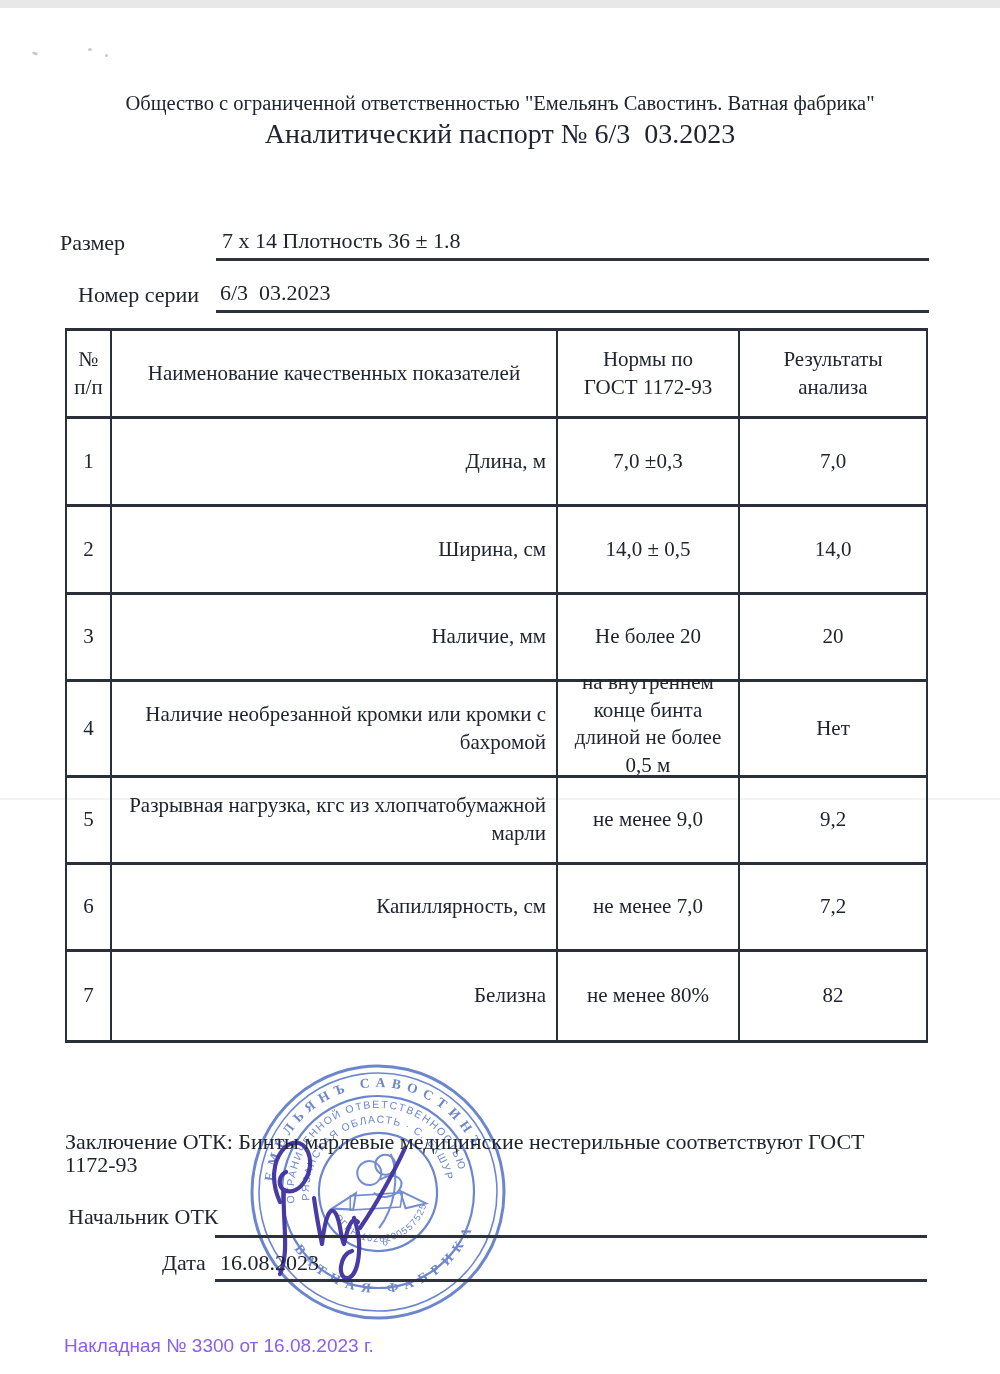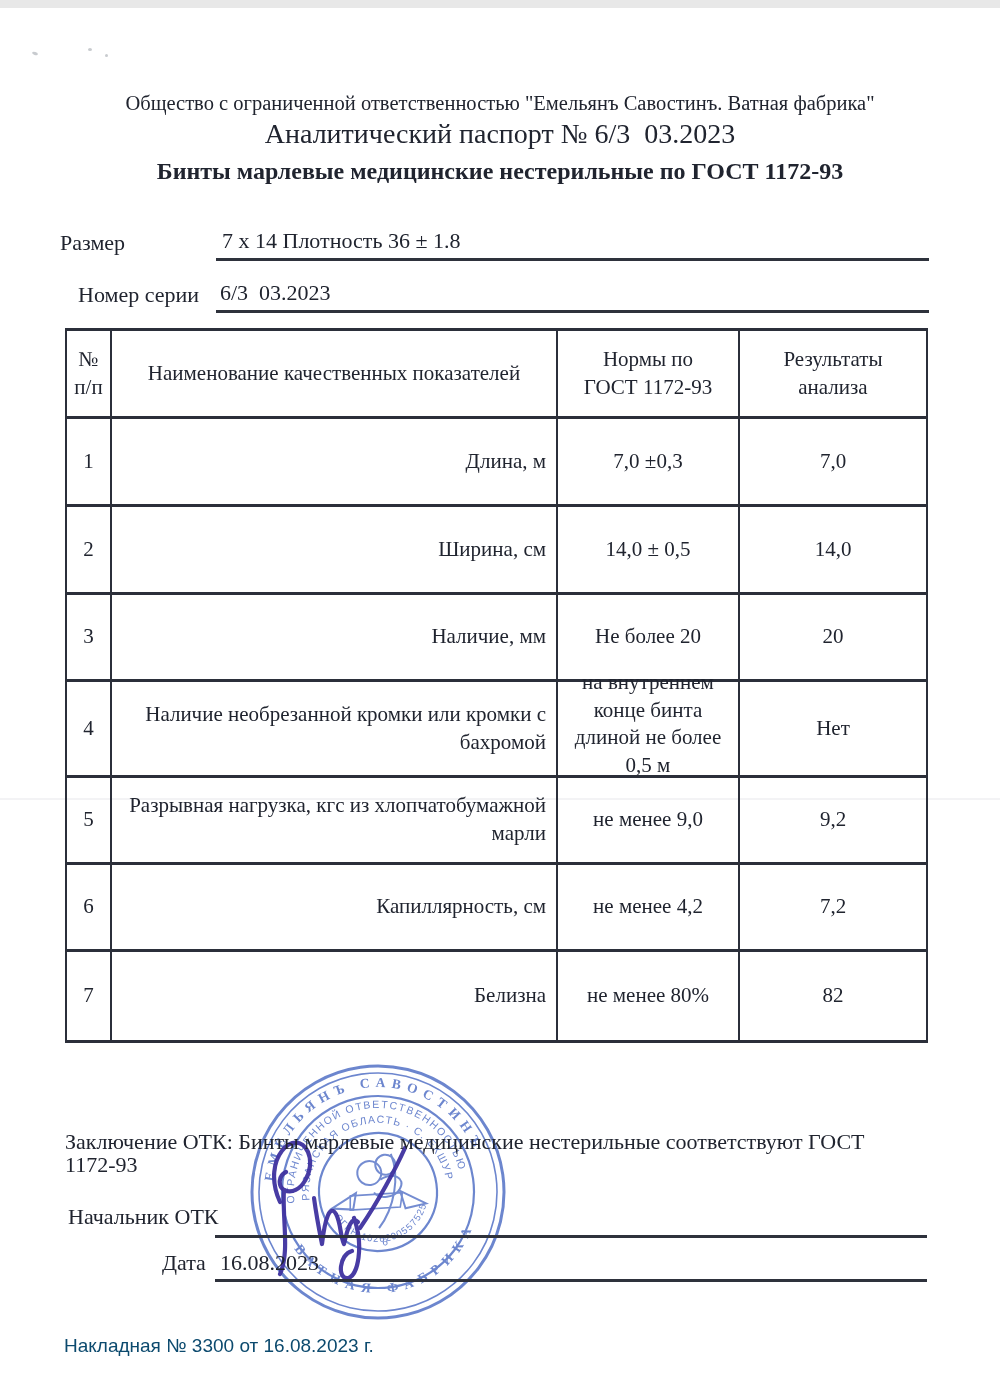--- a/index.html
+++ b/index.html
@@ -62,21 +62,21 @@
     top: -13px; left: 0; right: 0;
     line-height: 27.5px;
     white-space: pre-wrap;
   }
 
   .conclusion { top: 1122px; left: 65px; width: 832px; font-size: 22px; line-height: 23px; }
   .chief      { top: 1196px; left: 68px;  font-size: 22px; }
   .date-label { top: 1242px; left: 162px; font-size: 22px; }
   .date-value { top: 1242px; left: 220px; font-size: 22px; }
   .invoice    { top: 1327px; left: 64px;  font-size: 19px;
-                font-family: "Liberation Sans", "DejaVu Sans", sans-serif; color: #0c4a6e; }
+                font-family: "Liberation Sans", "DejaVu Sans", sans-serif; color: #8b5cf6; }
 
   .stamp-wrap { left: 246px; top: 1052px; width: 264px; height: 264px;
                 transform: rotate(-8deg); opacity: 0.82; }
   .sig-wrap   { left: 242px; top: 1098px; width: 190px; height: 190px; opacity: 0.95; }
 
   .speck { position: absolute; background: #9aa0a8; border-radius: 50%; opacity: 0.55; }
   .scanline { position: absolute; left: 0; width: 100%; height: 2px;
               background: rgba(80,90,110,0.07); }
 </style>
 </head>
@@ -84,21 +84,20 @@
 
 <div id="page">
 
   <div class="speck" style="left:32px; top:44px; width:6px; height:3px; transform:rotate(20deg);"></div>
   <div class="speck" style="left:88px; top:40px; width:4px; height:3px;"></div>
   <div class="speck" style="left:105px; top:46px; width:3px; height:3px;"></div>
   <div class="scanline" style="top:790px;"></div>
 
   <div class="abs company center">Общество с ограниченной ответственностью "Емельянъ Савостинъ. Ватная фабрика"</div>
   <div class="abs title center prewrap">Аналитический паспорт № 6/3  03.2023</div>
-  <div class="abs subtitle center">Бинты марлевые медицинские нестерильные по ГОСТ 1172-93</div>
 
   <div class="abs field-label" style="left:60px; top:222px;">Размер</div>
   <div class="abs field-value" style="left:222px; top:220px;">7 х 14 Плотность 36 ± 1.8</div>
   <div class="abs rule" style="left:216px; top:250px; width:713px;"></div>
 
   <div class="abs field-label" style="left:78px; top:274px;">Номер серии</div>
   <div class="abs field-value prewrap" style="left:220px; top:272px;">6/3  03.2023</div>
   <div class="abs rule" style="left:216px; top:302px; width:713px;"></div>
 
   <table class="spec">
@@ -149,21 +148,21 @@
     </tr>
     <tr class="r5">
       <td>5</td>
       <td class="name">Разрывная нагрузка, кгс из хлопчатобумажной марли</td>
       <td>не менее 9,0</td>
       <td>9,2</td>
     </tr>
     <tr class="r6">
       <td>6</td>
       <td class="name">Капиллярность, см</td>
-      <td>не менее 4,2</td>
+      <td>не менее 7,0</td>
       <td>7,2</td>
     </tr>
     <tr class="r7">
       <td>7</td>
       <td class="name">Белизна</td>
       <td>не менее 80%</td>
       <td>82</td>
     </tr>
   </tbody>
     </table>

